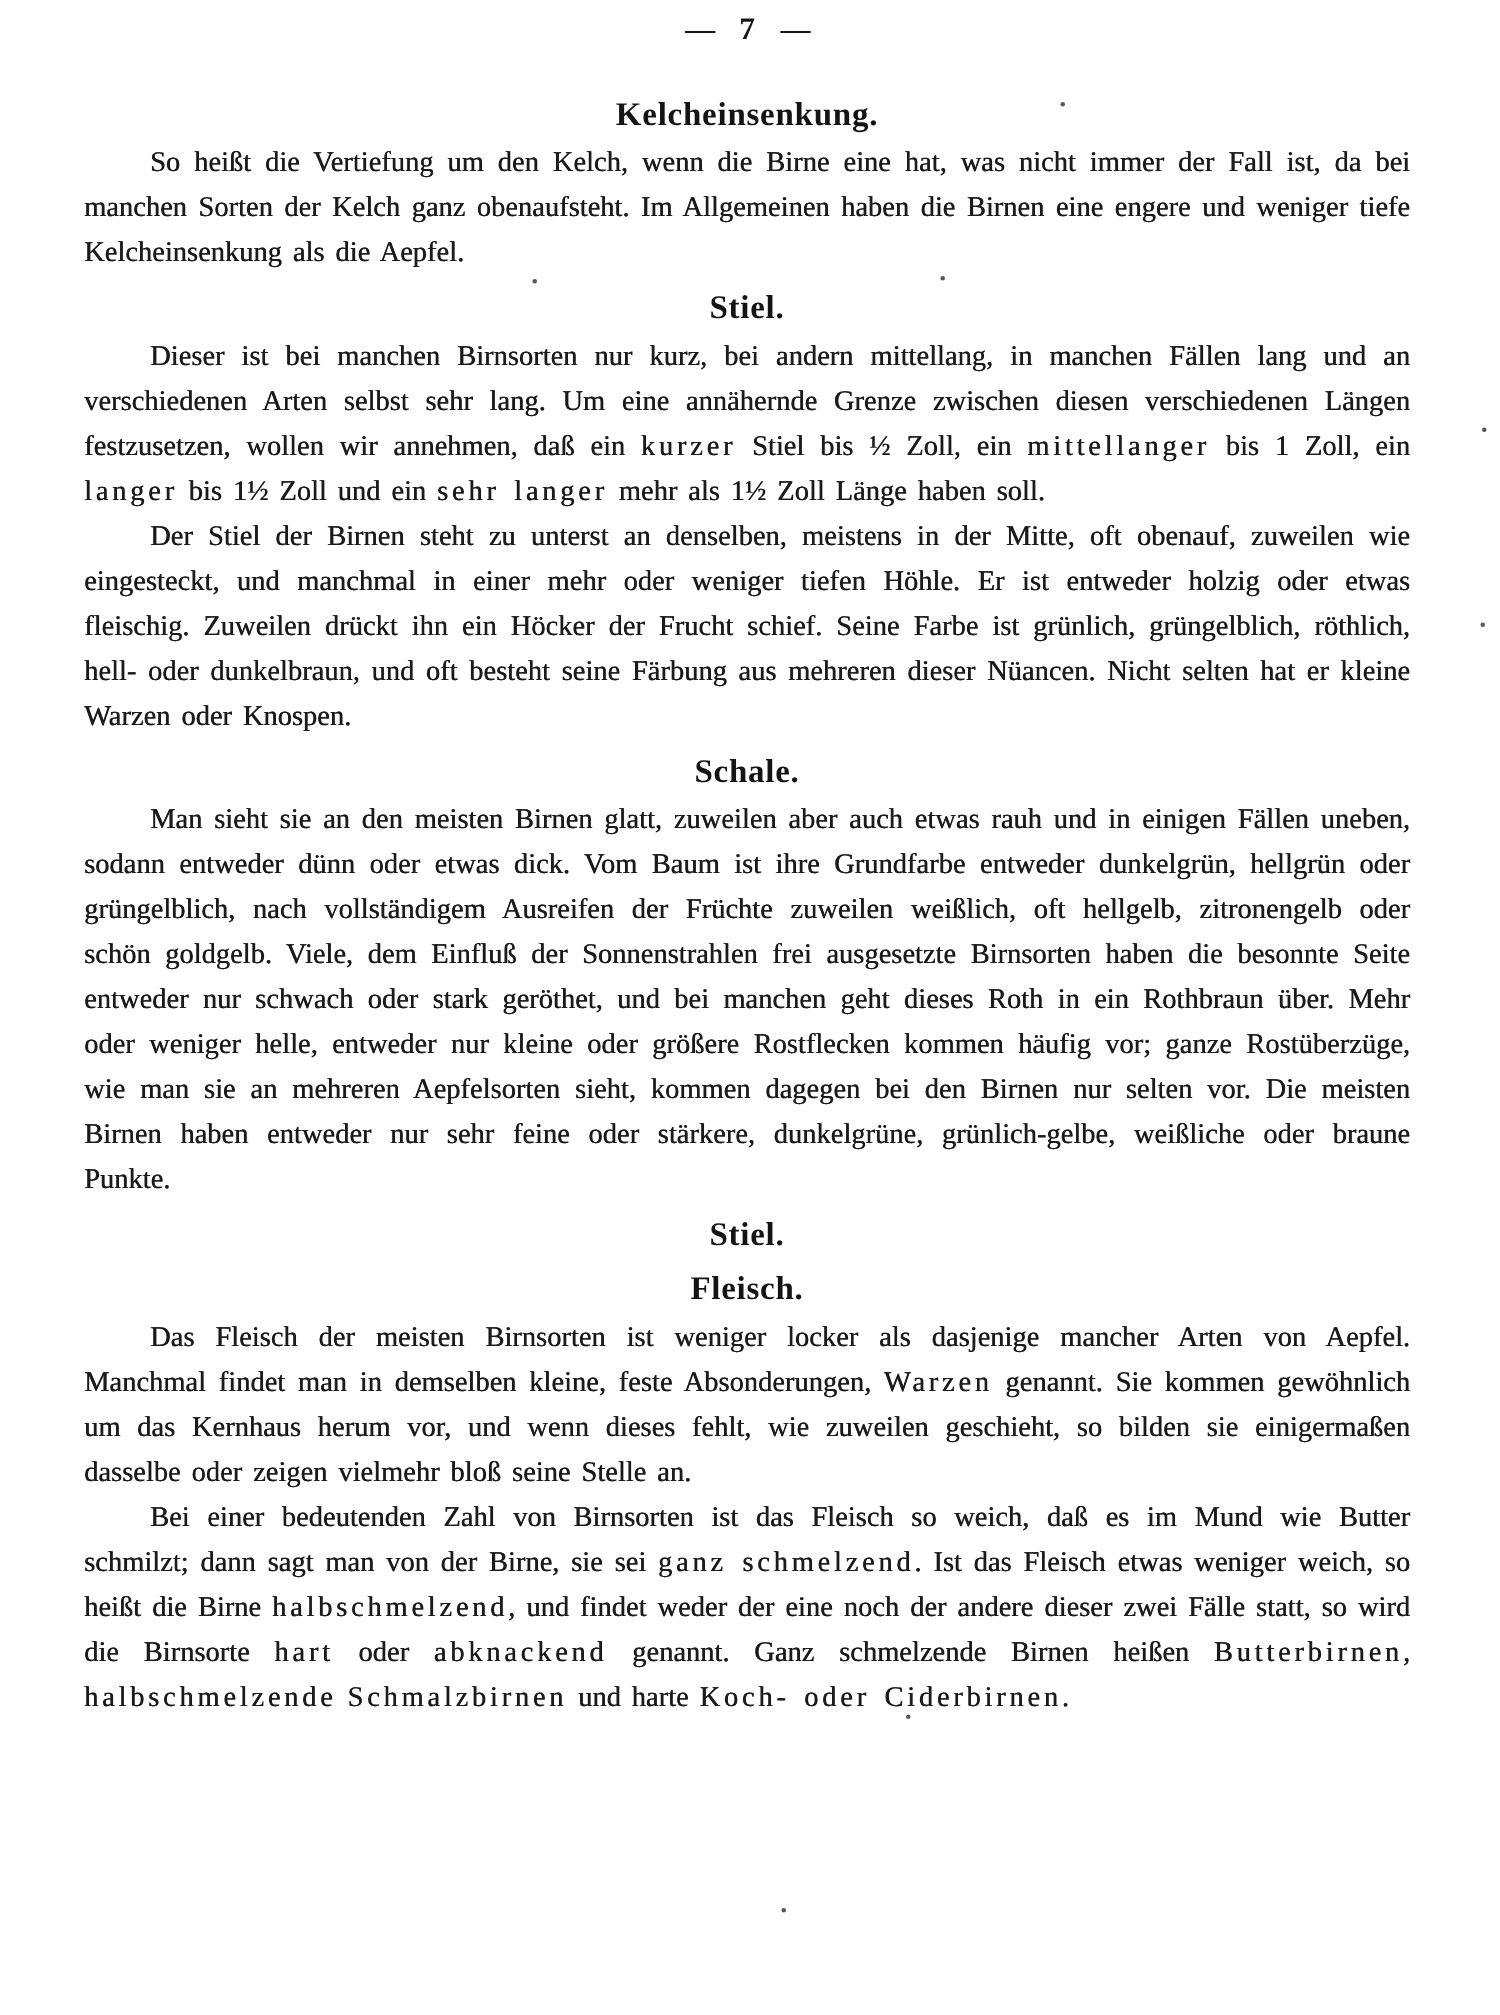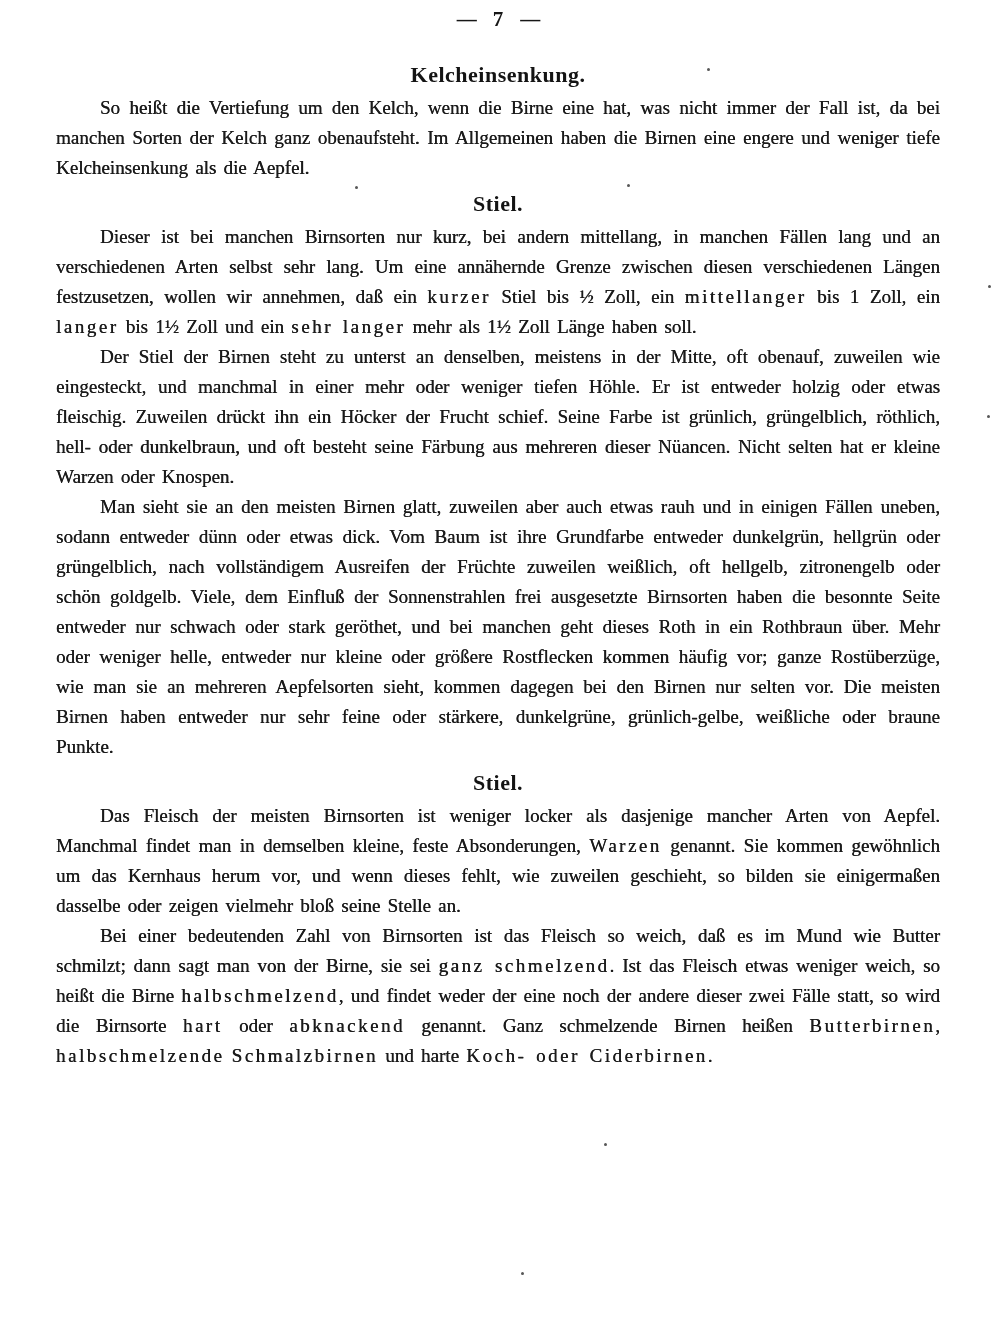--- a/index.html
+++ b/index.html
@@ -82,26 +82,28 @@
       <section>
         <div class="section-heading">Kelcheinsenkung.</div>
         <p class="para">So heißt die Vertiefung um den Kelch, wenn die Birne eine hat, was nicht immer der Fall ist, da bei manchen Sorten der Kelch ganz obenaufsteht. Im Allgemeinen haben die Birnen eine engere und weniger tiefe Kelcheinsenkung als die Aepfel.</p>
       </section>
       <section>
         <div class="section-heading">Stiel.</div>
         <p class="para">Dieser ist bei manchen Birnsorten nur kurz, bei andern mittellang, in manchen Fällen lang und an verschiedenen Arten selbst sehr lang. Um eine annähernde Grenze zwischen diesen verschiedenen Längen festzusetzen, wollen wir annehmen, daß ein <span class="sp">kurzer</span> Stiel bis ½ Zoll, ein <span class="sp">mittellanger</span> bis 1 Zoll, ein <span class="sp">langer</span> bis 1½ Zoll und ein <span class="sp">sehr <span class="sp">langer</span></span> mehr als 1½ Zoll Länge haben soll.</p>
         <p class="para">Der Stiel der Birnen steht zu unterst an denselben, meistens in der Mitte, oft obenauf, zuweilen wie eingesteckt, und manchmal in einer mehr oder weniger tiefen Höhle. Er ist entweder holzig oder etwas fleischig. Zuweilen drückt ihn ein Höcker der Frucht schief. Seine Farbe ist grünlich, grüngelblich, röthlich, hell- oder dunkelbraun, und oft besteht seine Färbung aus mehreren dieser Nüancen. Nicht selten hat er kleine Warzen oder Knospen.</p>
       </section>
       <section>
+        <div class="section-heading">Schale.</div>
         <p class="para">Man sieht sie an den meisten Birnen glatt, zuweilen aber auch etwas rauh und in einigen Fällen uneben, sodann entweder dünn oder etwas dick. Vom Baum ist ihre Grundfarbe entweder dunkelgrün, hellgrün oder grüngelblich, nach vollständigem Ausreifen der Früchte zuweilen weißlich, oft hellgelb, zitronengelb oder schön goldgelb. Viele, dem Einfluß der Sonnenstrahlen frei ausgesetzte Birnsorten haben die besonnte Seite entweder nur schwach oder stark geröthet, und bei manchen geht dieses Roth in ein Rothbraun über. Mehr oder weniger helle, entweder nur kleine oder größere Rostflecken kommen häufig vor; ganze Rostüberzüge, wie man sie an mehreren Aepfelsorten sieht, kommen dagegen bei den Birnen nur selten vor. Die meisten Birnen haben entweder nur sehr feine oder stärkere, dunkelgrüne, grünlich-gelbe, weißliche oder braune Punkte.</p>
       </section>
       <section>
         <div class="section-heading">Stiel.</div>
       </section>
       <section>
+        <div class="section-heading">Fleisch.</div>
         <p class="para">Das Fleisch der meisten Birnsorten ist weniger locker als dasjenige mancher Arten von Aepfel. Manchmal findet man in demselben kleine, feste Absonderungen, <span class="sp">Warzen</span> genannt. Sie kommen gewöhnlich um das Kernhaus herum vor, und wenn dieses fehlt, wie zuweilen geschieht, so bilden sie einigermaßen dasselbe oder zeigen vielmehr bloß seine Stelle an.</p>
         <p class="para">Bei einer bedeutenden Zahl von Birnsorten ist das Fleisch so weich, daß es im Mund wie Butter schmilzt; dann sagt man von der Birne, sie sei <span class="sp">ganz schmelzend</span>. Ist das Fleisch etwas weniger weich, so heißt die Birne <span class="sp">halbschmelzend</span>, und findet weder der eine noch der andere dieser zwei Fälle statt, so wird die Birnsorte <span class="sp">hart</span> oder <span class="sp">abknackend</span> genannt. Ganz schmelzende Birnen heißen <span class="sp">Butterbirnen</span>, <span class="sp">halbschmelzende</span> <span class="sp">Schmalzbirnen</span> und harte <span class="sp">Koch- oder Ciderbirnen</span>.</p>
       </section>
     </main>
 
 <div class="speck" style="left: 707px; top: 68px;"></div>
     <div class="speck" style="left: 355px; top: 186px;"></div>
     <div class="speck" style="left: 627px; top: 184px;"></div>
     <div class="speck" style="left: 988px; top: 285px;"></div>
     <div class="speck" style="left: 987px; top: 415px;"></div>

